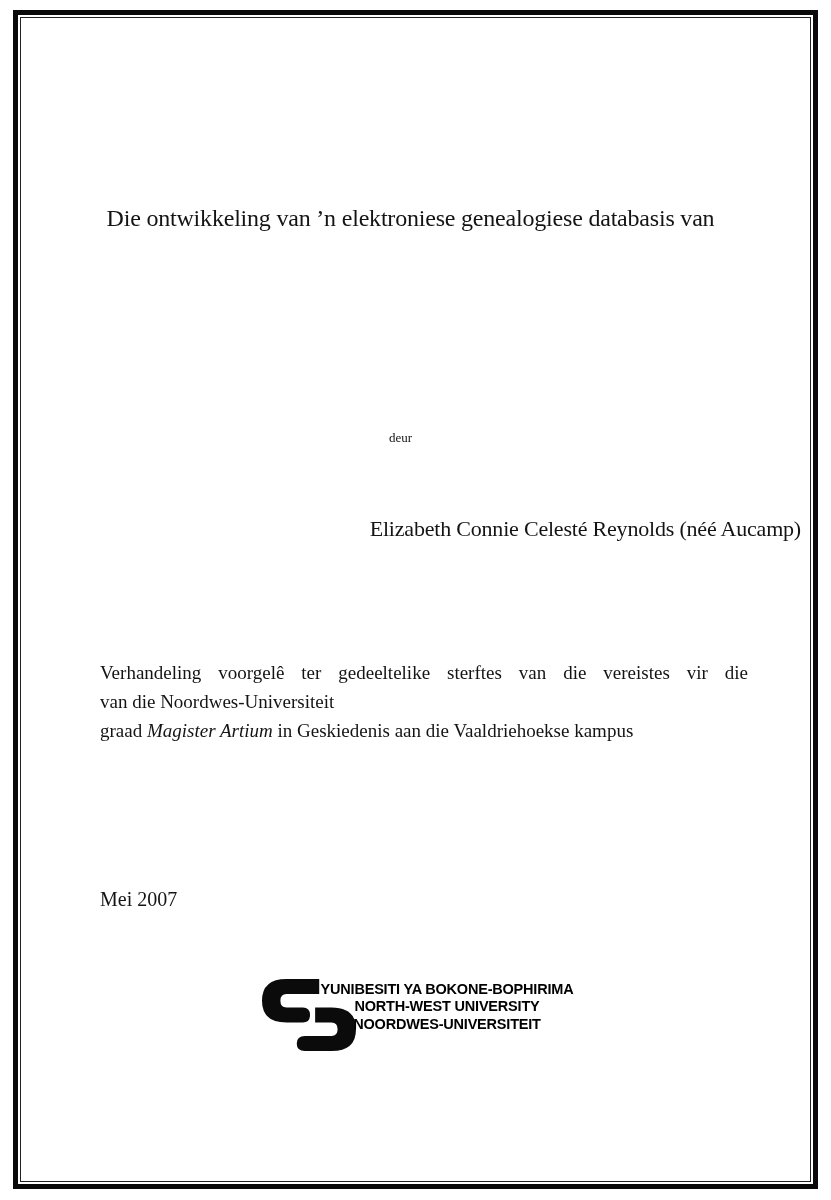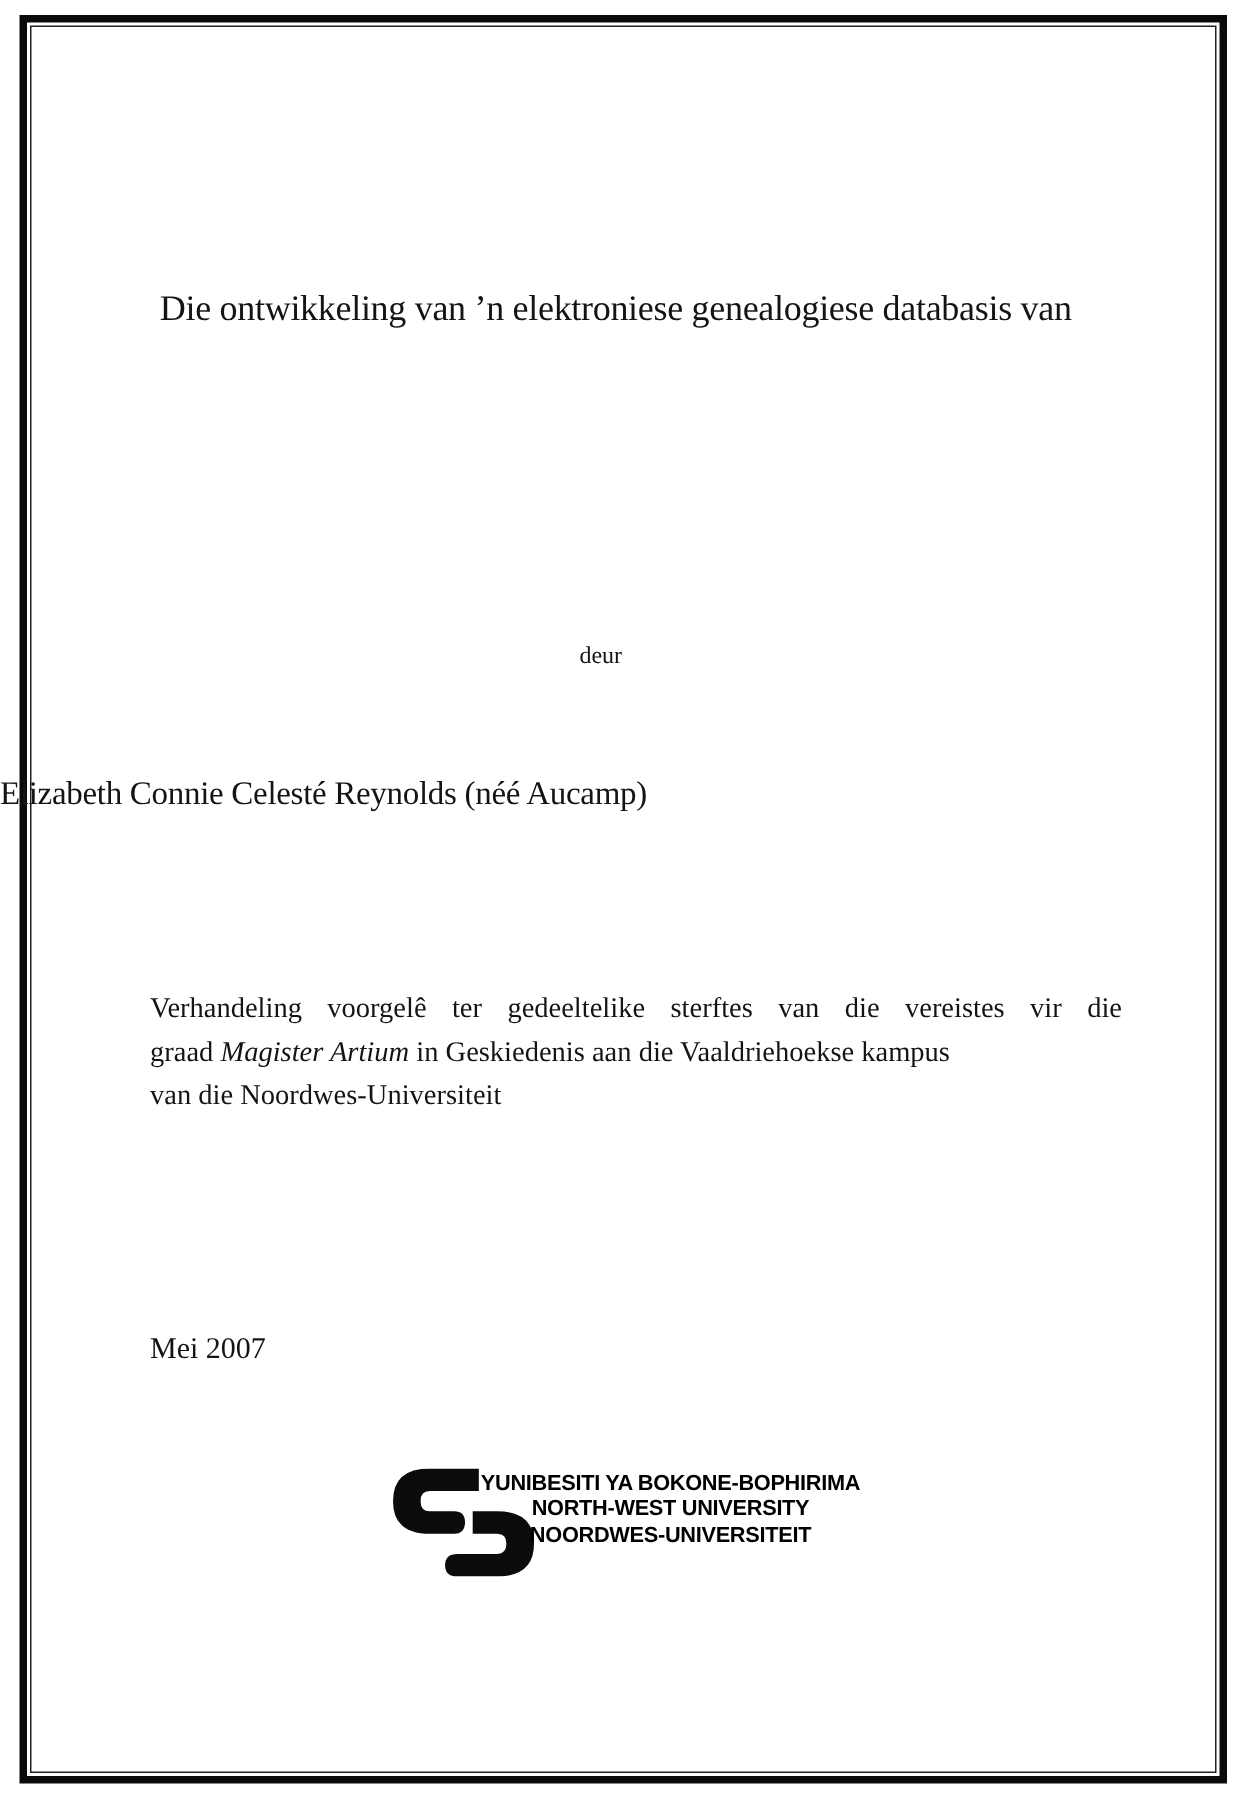--- a/index.html
+++ b/index.html
@@ -14,31 +14,31 @@
   
   .frame-outer{
     position:absolute;left:13px;top:10px;right:13px;bottom:11px;
     border:5px solid #0a0a0a;
   }
   .frame-inner{
     position:absolute;left:2px;top:2px;right:2px;bottom:2px;
     border:1px solid #222222;
   }
   .title{
-    position:absolute;left:45px;right:55px;top:184px;
+    position:absolute;left:45px;right:55px;top:196px;
     font-size:24px;line-height:45px;letter-spacing:-0.2px;
     text-align:center;
   }
   .byline{
     position:absolute;left:0;right:30px;top:424px;
-    font-size:16px;line-height:28px;text-align:center;
+    font-size:13px;line-height:28px;text-align:center;
   }
   .author{
     position:absolute;left:0;right:30px;top:514px;
-    font-size:22px;line-height:30px;letter-spacing:-0.2px;text-align:left;
+    font-size:22px;line-height:30px;letter-spacing:-0.2px;text-align:right;
   }
   .statement{
     position:absolute;left:100px;top:658px;width:648px;
     font-size:19px;line-height:29px;
   }
   .statement .just{
     text-align:justify;
     text-align-last:justify;
   }
   .statement .it{font-style:italic;}
@@ -70,22 +70,22 @@
   <div class="title">
     <div>Die ontwikkeling van ’n elektroniese genealogiese databasis van</div>
   </div>
 
   <div class="byline">deur</div>
 
   <div class="author">Elizabeth Connie Celesté Reynolds (néé Aucamp)</div>
 
   <div class="statement">
     <div class="just">Verhandeling voorgelê ter gedeeltelike sterftes van die vereistes vir die</div>
+    <div>van die Noordwes-Universiteit</div>
     <div><span>graad </span><span class="it">Magister Artium</span><span> in Geskiedenis aan die Vaaldriehoekse kampus</span></div>
-    <div>van die Noordwes-Universiteit</div>
   </div>
 
   <div class="supervisor">
     <div>Mei 2007</div>
   </div>
 
   <div class="logo">
     <svg class="logo-mark" width="94" height="72" viewBox="0 0 92 86" preserveAspectRatio="none" aria-hidden="true">
       <path fill="#0b0b0b" d="M56 0 H24 Q0 0 0 26 Q0 52 24 52 H40 Q47 52 47 43 Q47 34 40 34 H24 Q18 34 18 26 Q18 18 24 18 H56 Z"></path>
       <path fill="#0b0b0b" d="M52 34 H68 Q92 34 92 60 Q92 86 68 86 H42 Q34 86 34 77 Q34 68 42 68 H68 Q74 68 74 60 Q74 52 68 52 H52 Z"></path>

